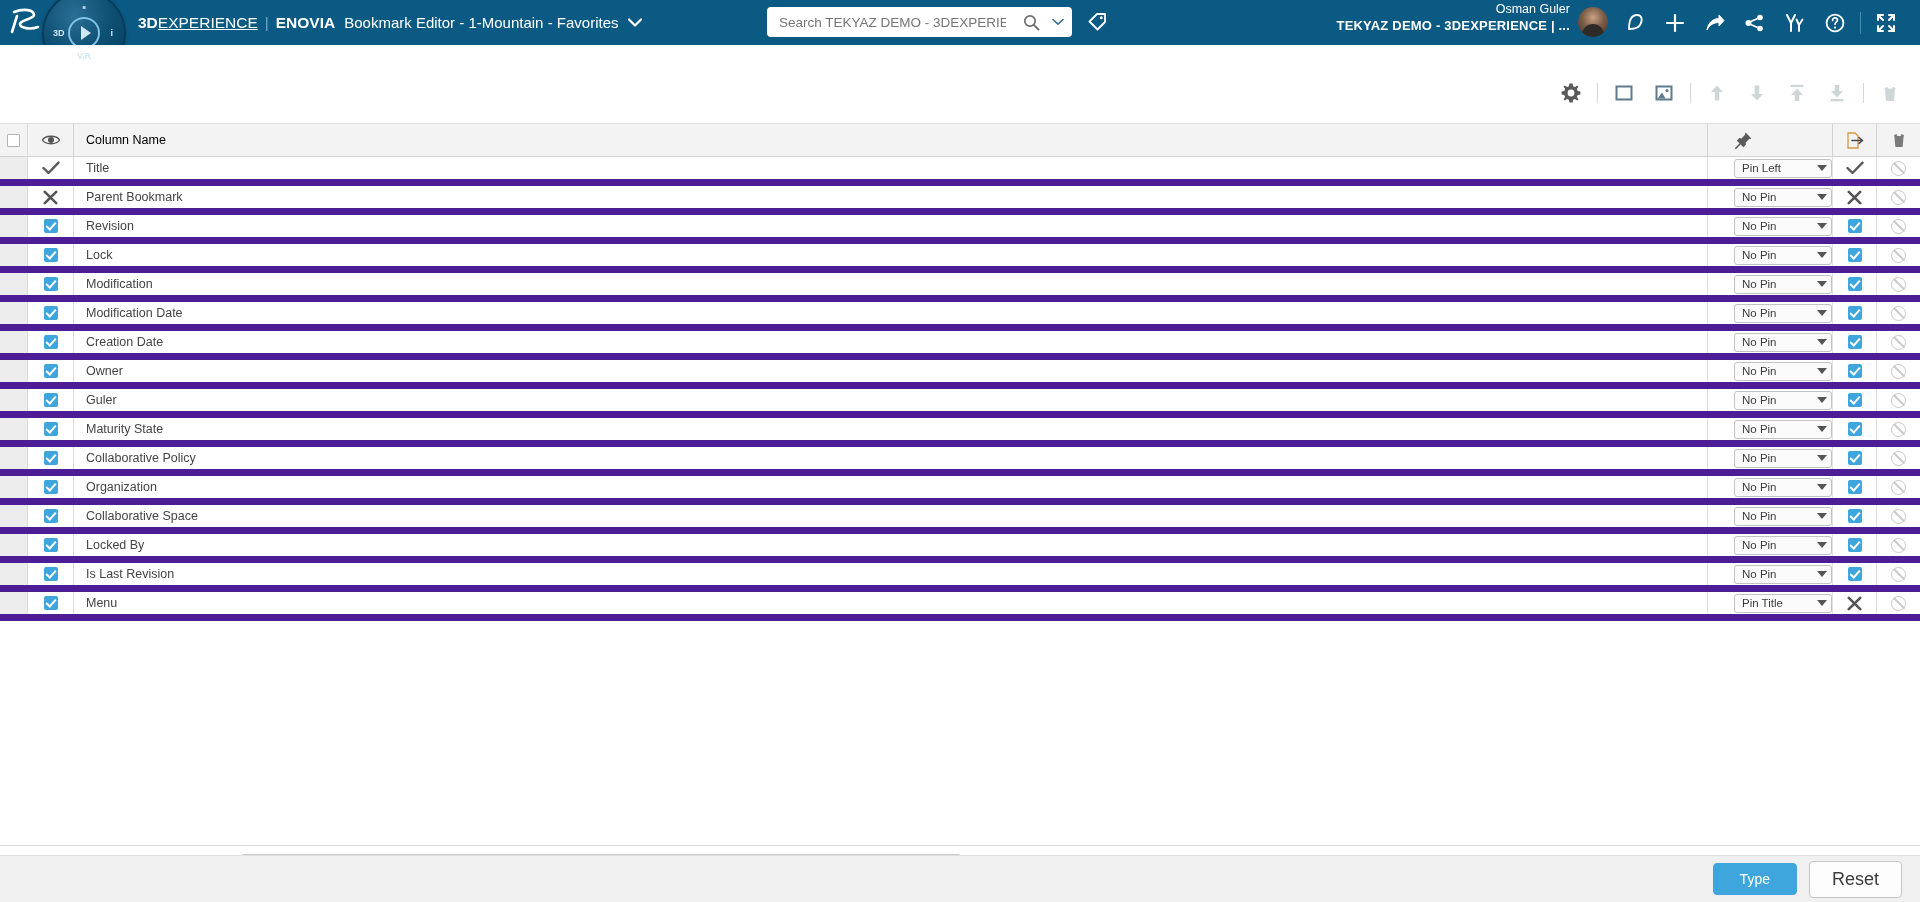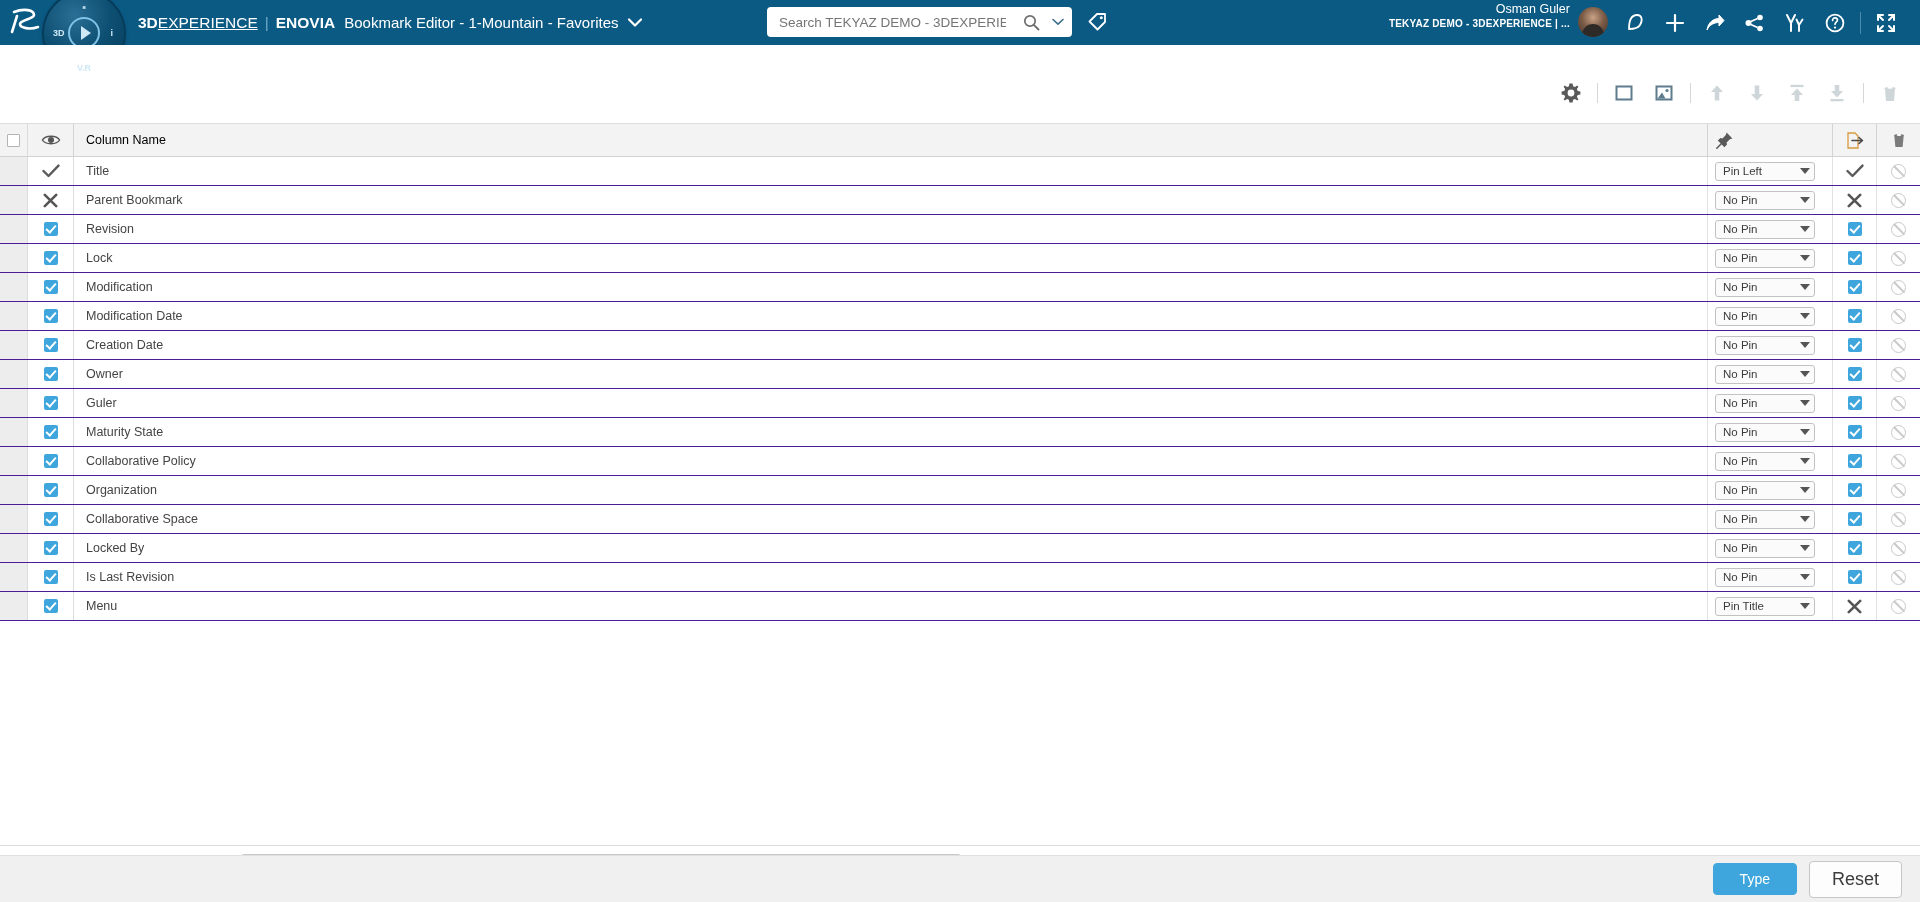--- a/index.html
+++ b/index.html
@@ -45,21 +45,21 @@
     border-left: 10px solid #cfe8f6;
     border-top: 7px solid transparent;
     border-bottom: 7px solid transparent;
     margin-left: 2px;
     z-index: 3;
   }
   .compass .q { position: absolute; color: #cfe8f6; font-size: 9px; font-weight: bold; z-index:2;}
   .compass .q.n { left: 50%; top: 8px; transform: translateX(-50%); }
   .compass .q.w { left: 9px; top: 50%; transform: translateY(-50%); }
   .compass .q.e { right: 11px; top: 50%; transform: translateY(-50%); }
-  .compass .q.s { left: 50%; bottom: 0; transform: translateX(-50%); }
+  .compass .q.s { left: 50%; bottom: 12px; transform: translateX(-50%); }
 
   .brand {
     position: absolute; left: 138px; top: 0; height: 45px;
     display: flex; align-items: center; gap: 0;
     color: #ffffff; font-size: 15.5px; white-space: nowrap;
   }
   .brand .b1 { font-weight: bold; }
   .brand .b2 { font-weight: normal; text-decoration: underline; }
   .brand .sep { margin: 0 7px; color: #6fa8c6; font-weight: 300; }
   .brand .b3 { font-weight: bold; }
@@ -84,21 +84,21 @@
   .searchwrap .sicon { width: 26px; display:flex; align-items:center; justify-content:center; }
   .searchwrap .sdd { width: 28px; display:flex; align-items:center; justify-content:center; color:#2b6f96; font-size: 12px;}
 
   .tag-icon { position: absolute; left: 1086px; top: 10px; }
 
   .userinfo {
     position: absolute; right: 350px; top: 2px;
     text-align: right; color: #fff; line-height: 1.25;
   }
   .userinfo .uname { font-size: 12.5px; font-weight: normal; }
-  .userinfo .uctx { font-size: 10px; font-weight: bold; letter-spacing: .2px; }
+  .userinfo .uctx { font-size: 13px; font-weight: bold; letter-spacing: .2px; }
 
   .avatar {
     position: absolute; right: 312px; top: 7px;
     width: 30px; height: 30px; border-radius: 50%;
     background: radial-gradient(circle at 50% 35%, #c9a287 0%, #7b5b46 45%, #3a2f2a 100%);
     overflow: hidden;
   }
   .avatar::after{
     content:""; position:absolute; left:50%; top:56%;
     transform:translateX(-50%);
@@ -132,21 +132,21 @@
   }
   .thead {
     display: flex; height: 33px;
     background: #f3f3f3;
     border-bottom: 1px solid #d3d3d3;
     align-items: center;
   }
   .trow {
     display: flex; height: 29px;
     align-items: center;
-    border-bottom: 1px solid #4c1d95;
+    border-bottom: 7px solid #4c1d95;
     background: #fff;
   }
   .c-sel {
     width: 28px; height: 100%;
     display: flex; align-items: center; justify-content: center;
     background: #ededed; border-right: 1px solid #dcdcdc;
     flex: 0 0 28px;
   }
   .thead .c-sel { background:#f3f3f3; }
   .c-eye {
@@ -159,21 +159,21 @@
     flex: 1 1 auto; height: 100%;
     display: flex; align-items: center;
     padding-left: 12px;
     font-size: 12.5px; color: #444;
   }
   .thead .c-name { color: #000000; }
   .c-pin {
     width: 125px; flex: 0 0 125px; height: 100%;
     display: flex; align-items: center; justify-content: flex-start;
     border-left: 1px solid #e2e2e2;
-    padding-left: 7px;
+    padding-left: 26px;
   }
   .thead .c-pin { border-left: 1px solid #d3d3d3; justify-content:flex-start; }
   .c-act {
     width: 44px; flex: 0 0 44px; height: 100%;
     display: flex; align-items: center; justify-content: center;
     border-left: 1px solid #e2e2e2;
   }
   .thead .c-act { border-left: 1px solid #d3d3d3; }
   .c-del {
     width: 44px; flex: 0 0 44px; height: 100%;

